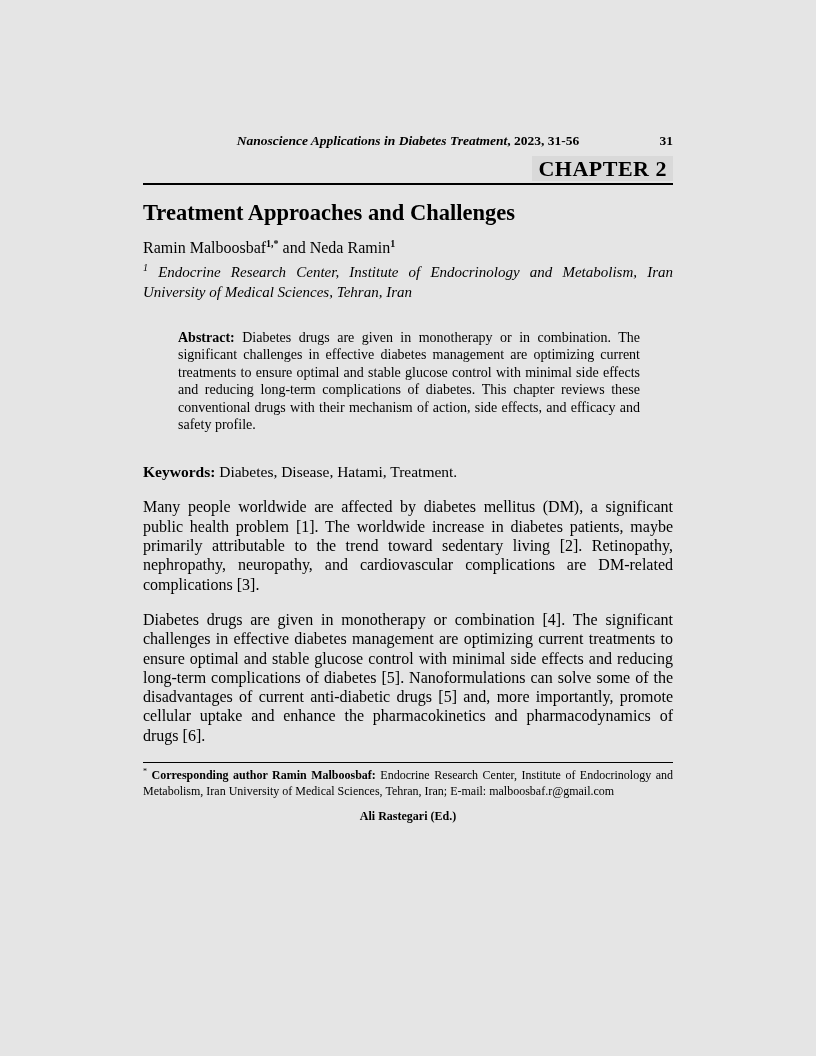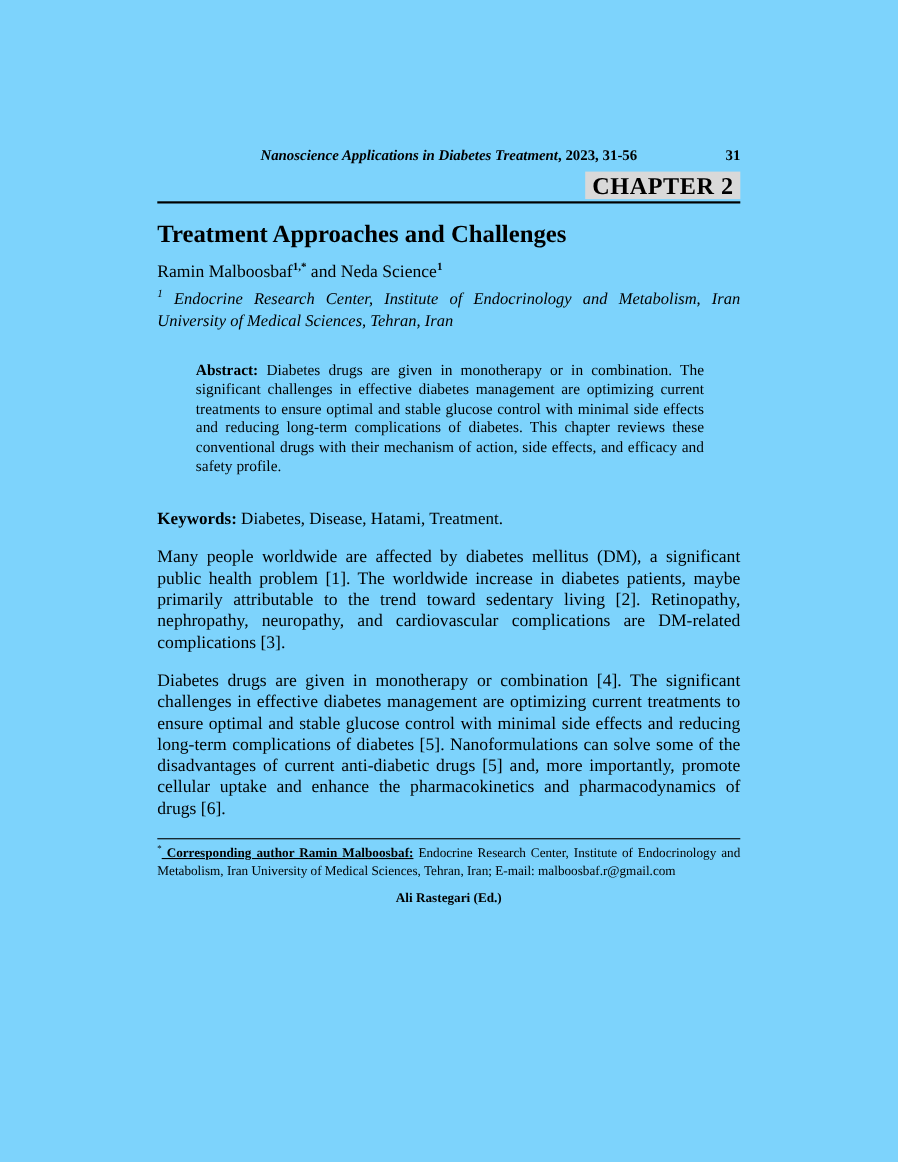--- a/index.html
+++ b/index.html
@@ -4,21 +4,21 @@
 <style>
   html, body {
     margin: 0;
     padding: 0;
     background: #ffffff;
   }
   .page {
     position: relative;
     width: 816px;
     height: 1056px;
-    background: #7dd3fc;
+    background: #e5e5e5;
     color: #000000;
     font-family: "Liberation Serif", "DejaVu Serif", serif;
     overflow: hidden;
   }
   .col {
     position: absolute;
     left: 143px;
     top: 0;
     width: 530px;
   }
@@ -133,21 +133,21 @@
     margin-top: 5px;
     font-size: 12px;
     line-height: 15.8px;
     text-align: justify;
   }
   .footnote sup {
     font-size: 8px;
     vertical-align: super;
     line-height: 0;
   }
-  .footnote-label { font-weight: bold; text-decoration: underline; }
+  .footnote-label { font-weight: bold; }
   .publisher {
     margin-top: 9px;
     text-align: center;
     font-size: 12px;
     font-weight: bold;
     line-height: 15px;
   }
 </style>
 </head>
 <body>
@@ -161,21 +161,21 @@
     </div>
 
     <div class="chapter-row">
       <span class="chapter-label">CHAPTER 2</span>
     </div>
     <div class="rule"></div>
 
     <h1 class="chapter-title">Treatment Approaches and Challenges</h1>
 
     <div class="authors">
-      <span class="author-name">Ramin Malboosbaf</span><sup>1,*</sup><span> and </span><span class="author-name">Neda Science</span><sup>1</sup>
+      <span class="author-name">Ramin Malboosbaf</span><sup>1,*</sup><span> and </span><span class="author-name">Neda Ramin</span><sup>1</sup>
     </div>
 
     <div class="affiliation">
       <sup>1</sup><span> Endocrine Research Center, Institute of Endocrinology and Metabolism, Iran University of Medical Sciences, Tehran, Iran</span>
     </div>
 
     <div class="abstract">
       <span class="abstract-label">Abstract:</span><span> Diabetes drugs are given in monotherapy or in combination. The significant challenges in effective diabetes management are optimizing current treatments to ensure optimal and stable glucose control with minimal side effects and reducing long-term complications of diabetes. This chapter reviews these conventional drugs with their mechanism of action, side effects, and efficacy and safety profile.</span>
     </div>
 

